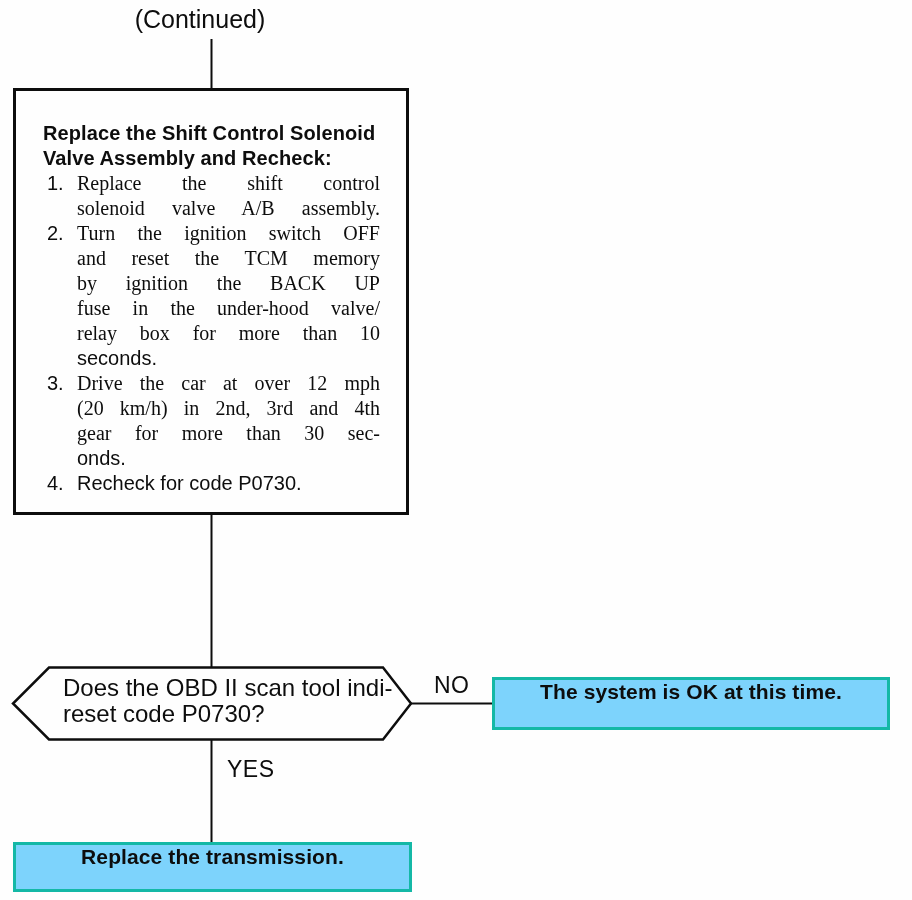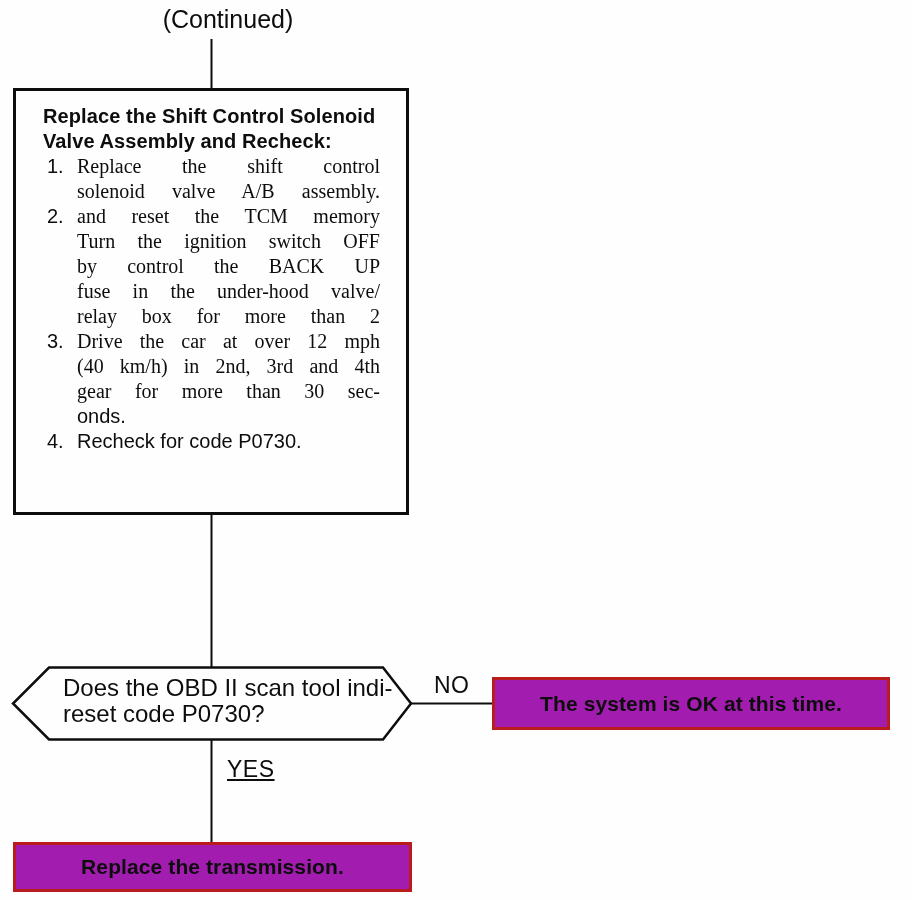--- a/index.html
+++ b/index.html
@@ -11,21 +11,21 @@
     position: relative;
     width: 912px;
     height: 900px;
     background: #fefefe;
     font-family: "Liberation Sans", "DejaVu Sans", sans-serif;
     color: #0d0d0d;
     overflow: hidden;
   }
   .continued {
     position: absolute;
-    left: 126px;
+    left: 98px;
     top: 4px;
     width: 204px;
     text-align: center;
     font-size: 25px;
     line-height: 30px;
     white-space: nowrap;
   }
   .wires {
     position: absolute;
     left: 0;
@@ -41,21 +41,21 @@
     stroke-width: 2.5;
   }
   .action-box {
     position: absolute;
     left: 13px;
     top: 88px;
     width: 396px;
     height: 427px;
     border: 3px solid #0d0d0d;
     box-sizing: border-box;
-    padding: 13px 26px 0 27px;
+    padding: 30px 26px 0 27px;
     background: #fefefe;
   }
   .box-title {
     font-weight: bold;
     font-size: 20px;
     line-height: 25px;
     letter-spacing: 0.1px;
   }
   .step {
     display: flex;
@@ -84,28 +84,27 @@
     font-size: 24px;
     line-height: 26px;
   }
   .edge-label {
     position: absolute;
     font-size: 23px;
     line-height: 24px;
     letter-spacing: 0.5px;
   }
   .edge-label.no  { left: 434px; top: 673px; }
-  .edge-label.yes { left: 227px; top: 757px; text-decoration: underline; }
+  .edge-label.yes { left: 227px; top: 757px; }
   .terminal {
     position: absolute;
-    border: 3px solid #b91c1c;
+    border: 3px solid #14b8a6;
     box-sizing: border-box;
-    background: #a21caf;
+    background: #7dd3fc;
     display: flex;
-    align-items: center;
     justify-content: center;
     font-weight: bold;
     font-size: 21px;
     letter-spacing: 0.1px;
   }
   .ok-box {
     left: 492px;
     top: 677px;
     width: 398px;
     height: 53px;
@@ -142,33 +141,34 @@
       <div class="step-num">1.</div>
       <div class="step-lines">
         <div class="jl">Replace the shift control</div>
         <div class="jl">solenoid valve A/B assembly.</div>
       </div>
     </div>
 
     <div class="step">
       <div class="step-num">2.</div>
       <div class="step-lines">
+        <div class="jl">Turn the ignition switch OFF</div>
         <div class="jl">and reset the TCM memory</div>
-        <div class="jl">Turn the ignition switch OFF</div>
-        <div class="jl">by control the BACK UP</div>
+        <div class="jl">by ignition the BACK UP</div>
         <div class="jl">fuse in the under-hood valve/</div>
-        <div class="jl">relay box for more than 2</div>
+        <div class="jl">relay box for more than 10</div>
+        <div>seconds.</div>
       </div>
     </div>
 
     <div class="step">
       <div class="step-num">3.</div>
       <div class="step-lines">
         <div class="jl">Drive the car at over 12 mph</div>
-        <div class="jl">(40 km/h) in 2nd, 3rd and 4th</div>
+        <div class="jl">(20 km/h) in 2nd, 3rd and 4th</div>
         <div class="jl">gear for more than 30 sec-</div>
         <div>onds.</div>
       </div>
     </div>
 
     <div class="step">
       <div class="step-num">4.</div>
       <div class="step-lines">
         <div>Recheck for code P0730.</div>
       </div>

